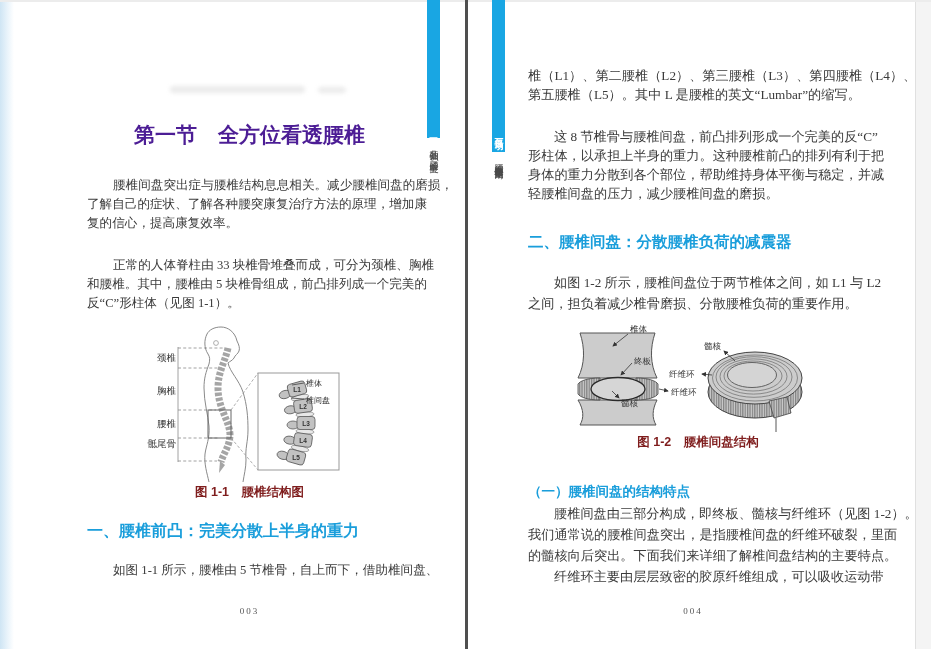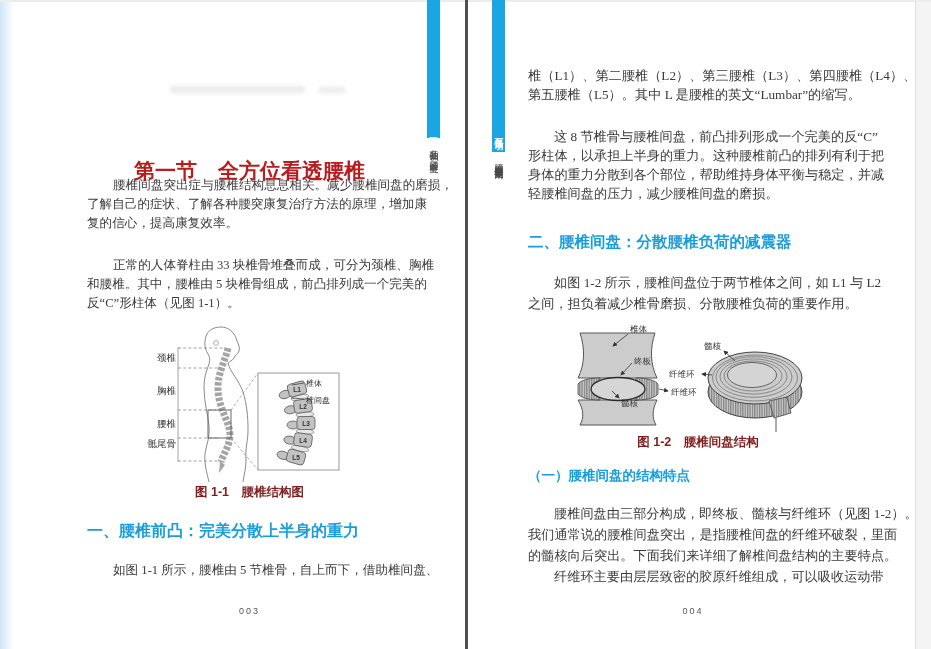--- a/index.html
+++ b/index.html
@@ -18,29 +18,29 @@
   .tab-strip{position:absolute;background:#19a6e3;}
   .tab-white{position:absolute;left:0;bottom:3px;width:100%;
              writing-mode:vertical-rl;text-orientation:upright;
              color:#ffffff;font-family:"Liberation Sans","DejaVu Sans",sans-serif;
              font-weight:bold;font-size:8.5px;letter-spacing:1px;text-align:center;line-height:13px;}
   .tab-gray{position:absolute;writing-mode:vertical-rl;text-orientation:upright;
             color:#4a4a4a;font-family:"Liberation Sans","DejaVu Sans",sans-serif;
             font-size:9px;letter-spacing:0.5px;line-height:13px;text-align:left;}
 
   .section-title{position:absolute;font-family:"Liberation Sans","DejaVu Sans",sans-serif;
-                 font-weight:bold;font-size:21px;color:#b91c1c;text-align:center;white-space:nowrap;margin-top:36px;}
+                 font-weight:bold;font-size:21px;color:#4c1d95;text-align:center;white-space:nowrap;}
   .h-blue{position:absolute;font-family:"Liberation Sans","DejaVu Sans",sans-serif;
           font-weight:bold;color:#1a9edb;white-space:nowrap;}
   .para{position:absolute;}
   .line{white-space:nowrap;}
   .indent{padding-left:26px;}
   .caption{position:absolute;font-family:"Liberation Sans","DejaVu Sans",sans-serif;
            font-weight:bold;font-size:12.5px;color:#7f1d1d;text-align:center;white-space:nowrap;}
-  .pagenum{position:absolute;font-family:Liberation Sans, sans-serif;
+  .pagenum{position:absolute;font-family:Liberation Serif, serif;
            font-size:9px;color:#555;letter-spacing:2px;text-align:center;}
   .ghost{position:absolute;background:#9c9c9c;opacity:0.2;filter:blur(2px);border-radius:3px;}
   svg text{font-family:"Liberation Sans","DejaVu Sans",sans-serif;fill:#333;}
 </style>
 </head>
 <body>
 
 <div id="canvas">
   <div class="edge-left"></div>
   <div class="edge-right"></div>
@@ -230,21 +230,21 @@
 
       <line x1="180" y1="43" x2="169" y2="33" stroke="#333" stroke-width="0.8" marker-end="url(#arw)"></line>
       <text x="149" y="31" font-size="8.5">髓核</text>
 
       <line x1="157" y1="57" x2="147" y2="56" stroke="#333" stroke-width="0.8" marker-end="url(#arw)"></line>
       <text x="114" y="59" font-size="8.5">纤维环</text>
     </svg>
 
     <div class="caption" style="left:60px;top:434px;width:340px;">图 1-2　腰椎间盘结构</div>
 
-    <div class="h-blue" style="left:60px;top:467px;font-size:13.5px;">（一）腰椎间盘的结构特点</div>
+    <div class="h-blue" style="left:60px;top:483px;font-size:13.5px;">（一）腰椎间盘的结构特点</div>
 
     <div class="para" style="left:60px;top:503px;font-size:13.2px;line-height:21px;">
       <div class="line indent">腰椎间盘由三部分构成，即终板、髓核与纤维环（见图 1-2）。</div>
       <div class="line">我们通常说的腰椎间盘突出，是指腰椎间盘的纤维环破裂，里面</div>
       <div class="line">的髓核向后突出。下面我们来详细了解椎间盘结构的主要特点。</div>
       <div class="line indent">纤维环主要由层层致密的胶原纤维组成，可以吸收运动带</div>
     </div>
 
     <div class="pagenum" style="left:60px;top:606px;width:330px;">004</div>
   </div>

